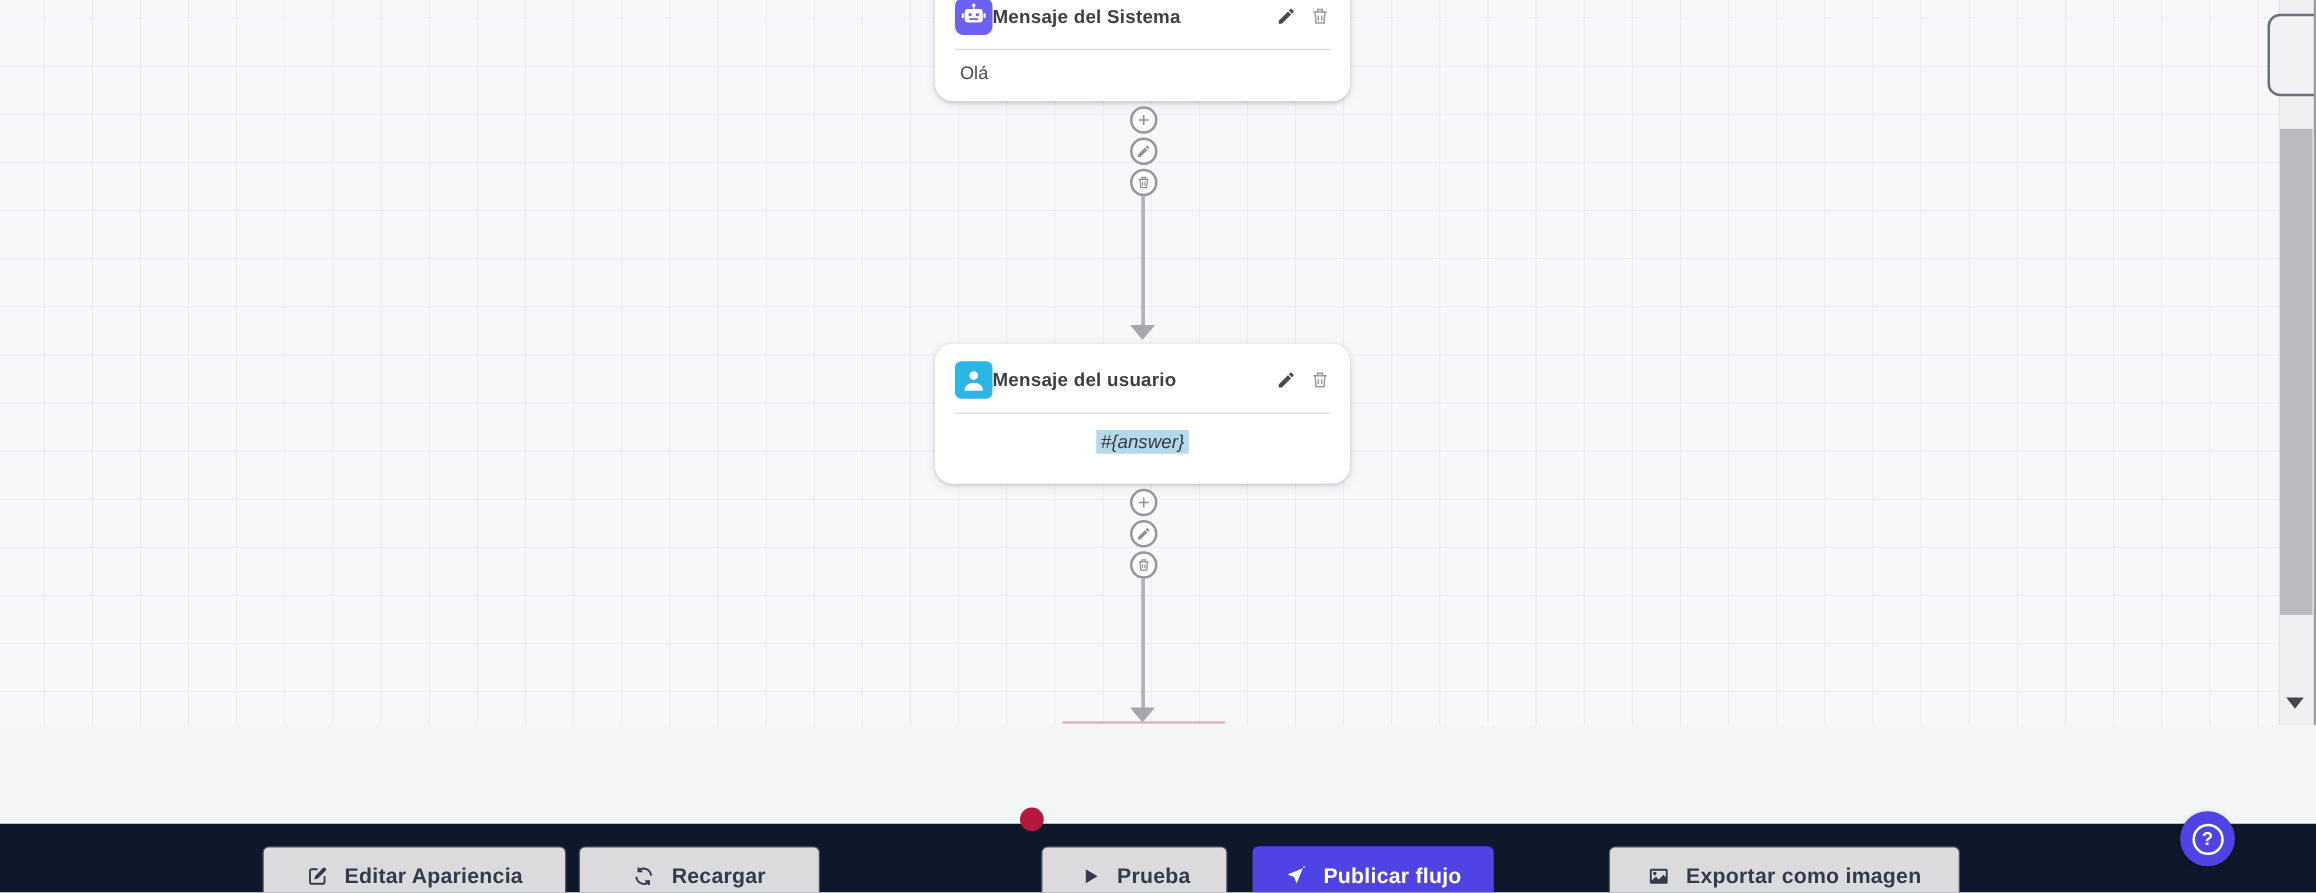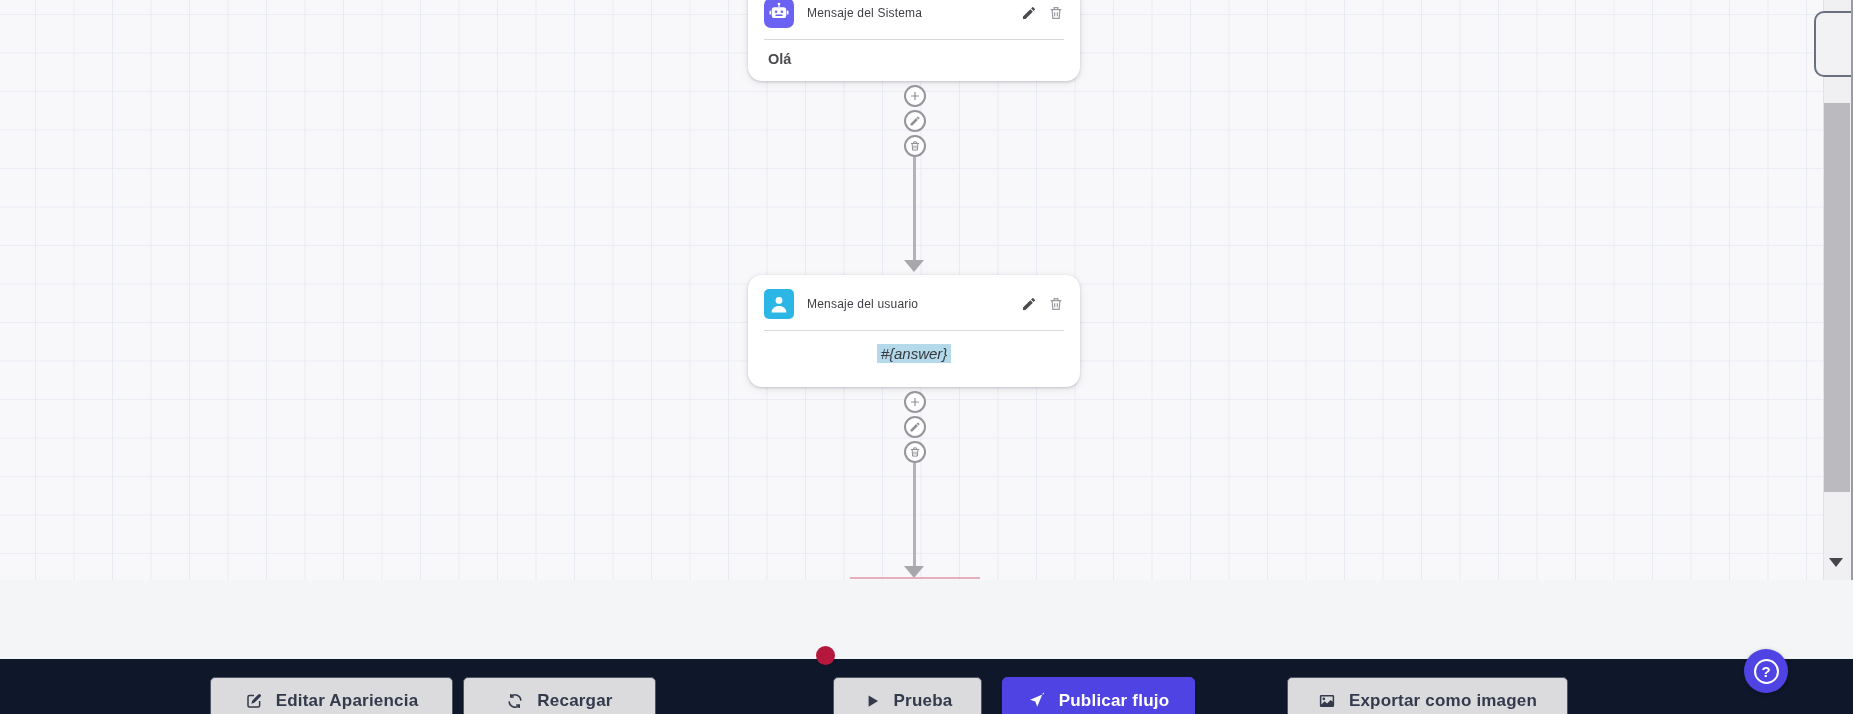--- a/index.html
+++ b/index.html
@@ -25,29 +25,29 @@
     border-radius:14px;padding:14px 16px 0;
     box-shadow:0 1px 3px rgba(40,40,60,.22),0 2px 10px rgba(40,40,60,.08);
   }
   .node1{top:-16px;}
   .node2{top:275px;}
   .node-header{display:flex;align-items:center;height:30px;}
   .node-icon{width:30px;height:30px;flex:0 0 30px;display:flex;align-items:center;justify-content:center;}
   .node-icon.robot{background:#6b61f2;border-radius:7px;}
   .node-icon.user{background:#2cb6e6;border-radius:5px;}
   .node-icon svg{width:24px;height:24px;}
-  .node-title{flex:1;margin-left:13px;font-size:12px;font-weight:400;color:#3e3e44;letter-spacing:.2px;}
+  .node-title{flex:1;font-size:15px;font-weight:700;color:#3e3e44;letter-spacing:.2px;}
   .node-actions{display:flex;align-items:center;gap:11px;}
   .node-act{display:flex;align-items:center;justify-content:center;cursor:pointer;}
   .node-act.edit{color:#4a4a4f;}
   .node-act.del{color:#9a9aa0;}
   .node-act svg{width:16px;height:16px;}
   .node-divider{height:0;border-top:1px solid #d9d9dc;margin-top:11px;}
   .node-body{font-size:14.5px;color:#4c4c50;}
-  .node1 .node-body{text-align:left;padding:10px 4px 13px;line-height:18px;font-weight:bold;}
+  .node1 .node-body{text-align:left;padding:10px 4px 13px;line-height:18px;}
   .node2 .node-body{text-align:center;padding:14px 0 24px;line-height:18px;}
   .hl{font-style:italic;background:#b3d9ea;color:#38383d;padding:1px 4px;font-size:15px;}
   
   .cbtn{
     position:absolute;left:904px;width:22px;height:22px;border-radius:50%;
     background:#fff;border:2px solid #95959b;color:#8f8f95;
     display:flex;align-items:center;justify-content:center;cursor:pointer;
   }
   .cbtn svg{width:12px;height:12px;}
   .c1-add{top:85px;} .c1-edit{top:110px;} .c1-del{top:135px;}

